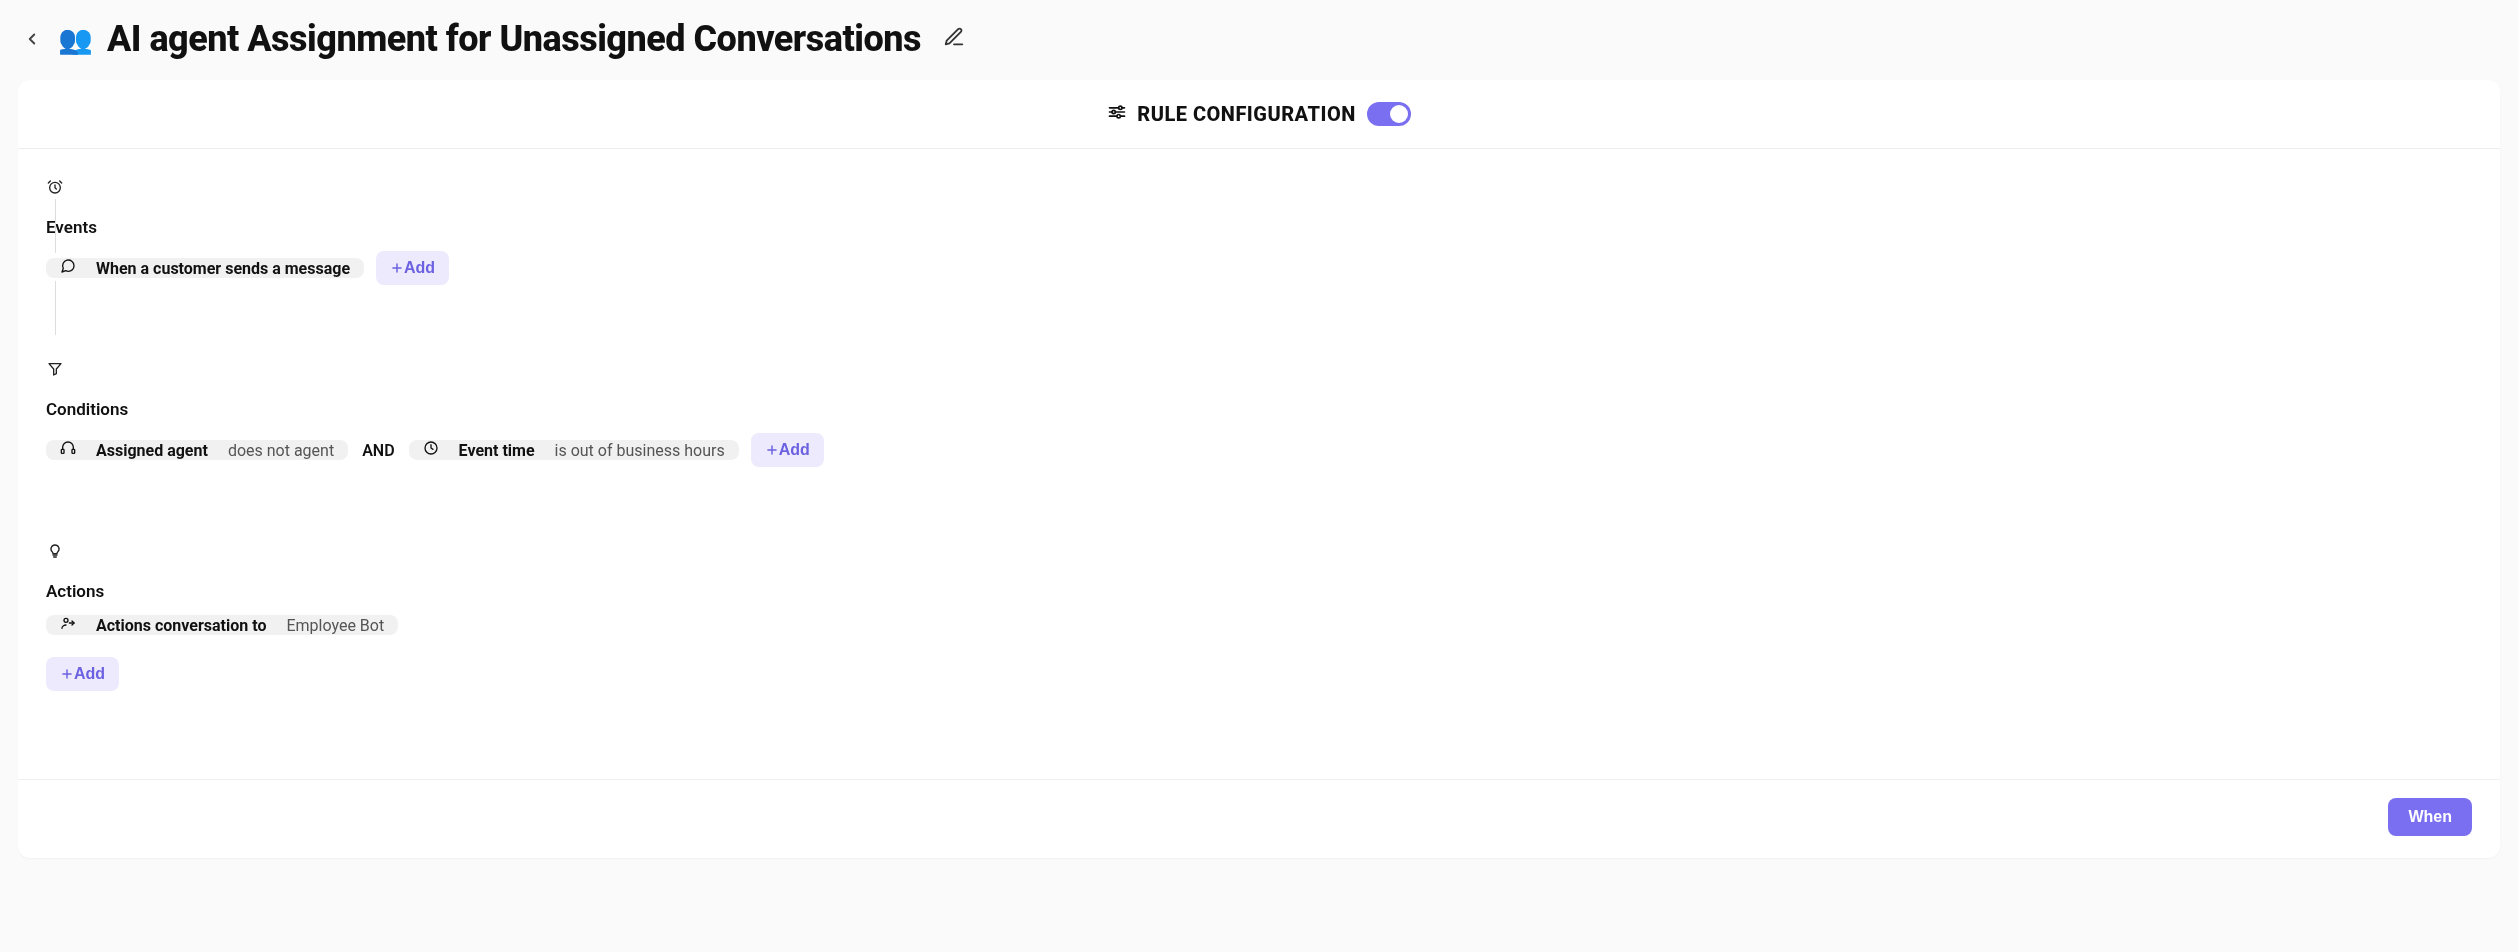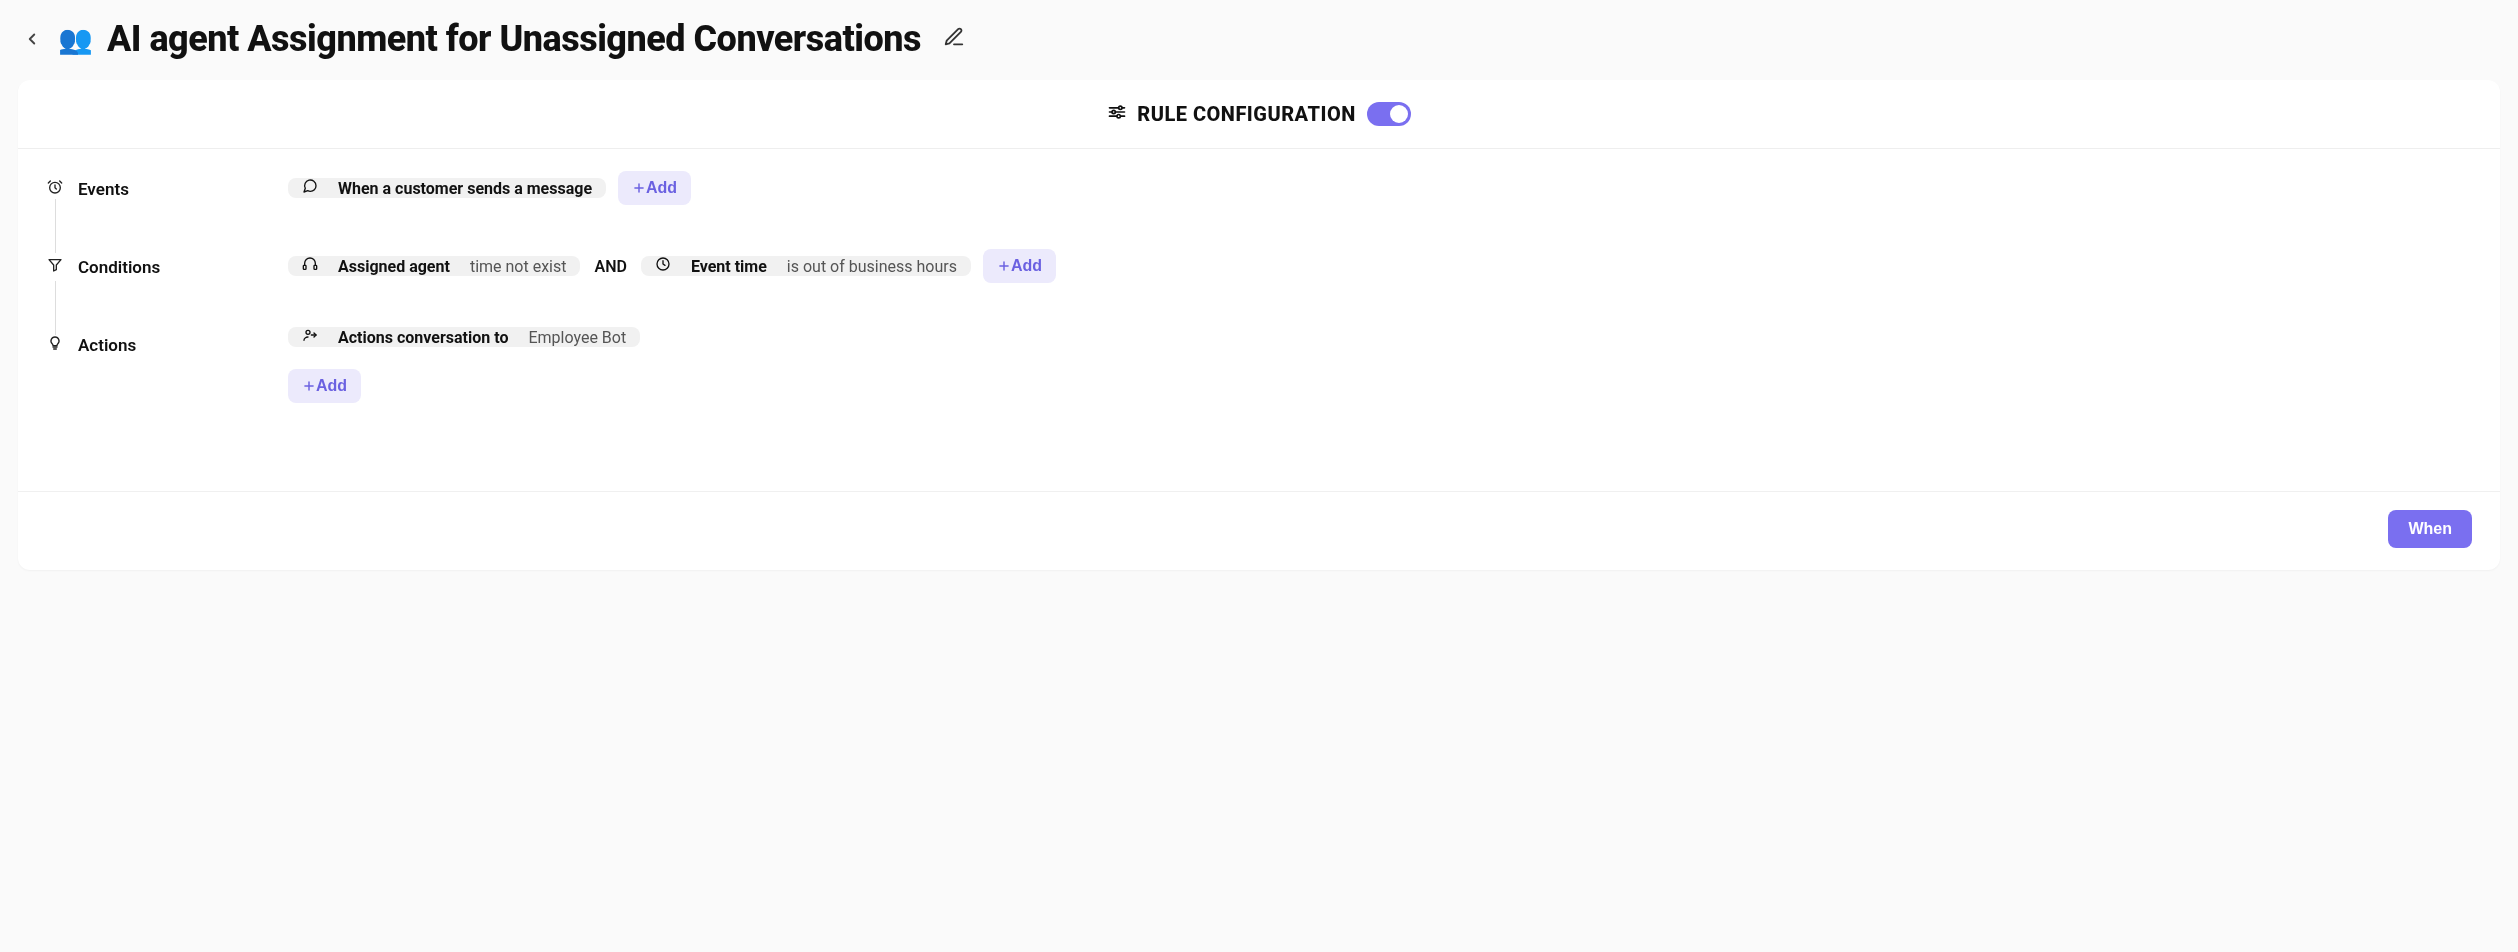--- a/index.html
+++ b/index.html
@@ -41,22 +41,22 @@
     padding:22px 28px;
     gap:11px;
   }
   .card-header-left { display:flex; align-items:center; gap:10px; }
   .section-title {
     font-size:20px; font-weight:800; letter-spacing:0.5px;
     text-transform:uppercase; color:#111;
   }
   hr.sep { border:none; border-top:1px solid #eee; margin:0; }
   .rows { padding: 22px 28px 28px 28px; position:relative; }
-  .row { display:flex; align-items:flex-start; gap:14px; padding:0; }
-  .row + .row { margin-top:44px; }
+  .row { display:flex; align-items:flex-start; gap:14px; padding:0;flex-direction:column; }
+  .row + .row { margin-top:68px; }
   .row-icon { width:18px; display:flex; justify-content:center; color:#222; padding-top:8px; flex-shrink:0; }
   .row-label { width:196px; font-size:17px; font-weight:600; color:#111; padding-top:8px; flex-shrink:0; }
   .row-content { display:flex; flex-wrap:wrap; align-items:center; gap:12px; }
   .pill {
     display:inline-flex; align-items:center; gap:20px;
     background:#f1f1f1;
     border-radius:8px;
     padding:0 14px;
     font-size:16px;
     color:#111;
@@ -189,21 +189,21 @@
       <div class="row-content">
         <div class="pill">
           <span>
             <svg viewBox="0 0 24 24" fill="none" stroke="currentColor" stroke-width="2" stroke-linecap="round" stroke-linejoin="round">
                 <path d="M4 14v-3a8 8 0 0 1 16 0v3"></path>
                 <rect x="2" y="14" width="4" height="6" rx="1"></rect>
                 <rect x="18" y="14" width="4" height="6" rx="1"></rect>
               </svg>
           </span>
           <span class="bold">Assigned agent</span>
-          <span class="muted">time not exist</span>
+          <span class="muted">does not agent</span>
         </div>
         <span class="and-text">AND</span>
         <div class="pill">
           <span>
             <svg viewBox="0 0 24 24" fill="none" stroke="currentColor" stroke-width="2" stroke-linecap="round" stroke-linejoin="round">
                 <circle cx="12" cy="12" r="9"></circle>
                 <polyline points="12 7 12 12 15 14"></polyline>
               </svg>
           </span>
           <span class="bold">Event time</span>

